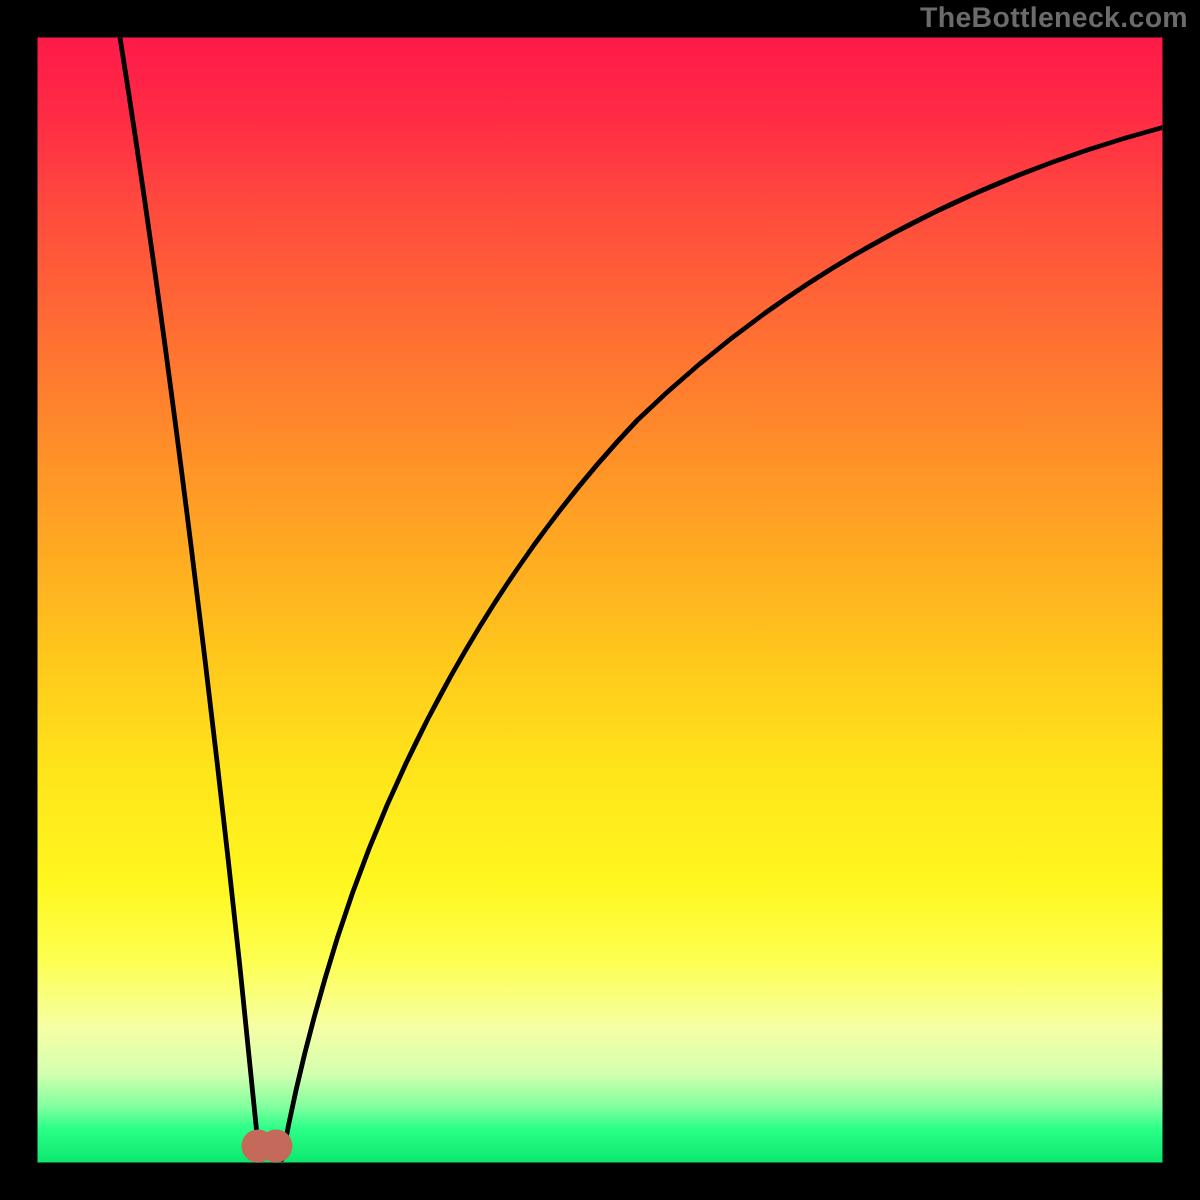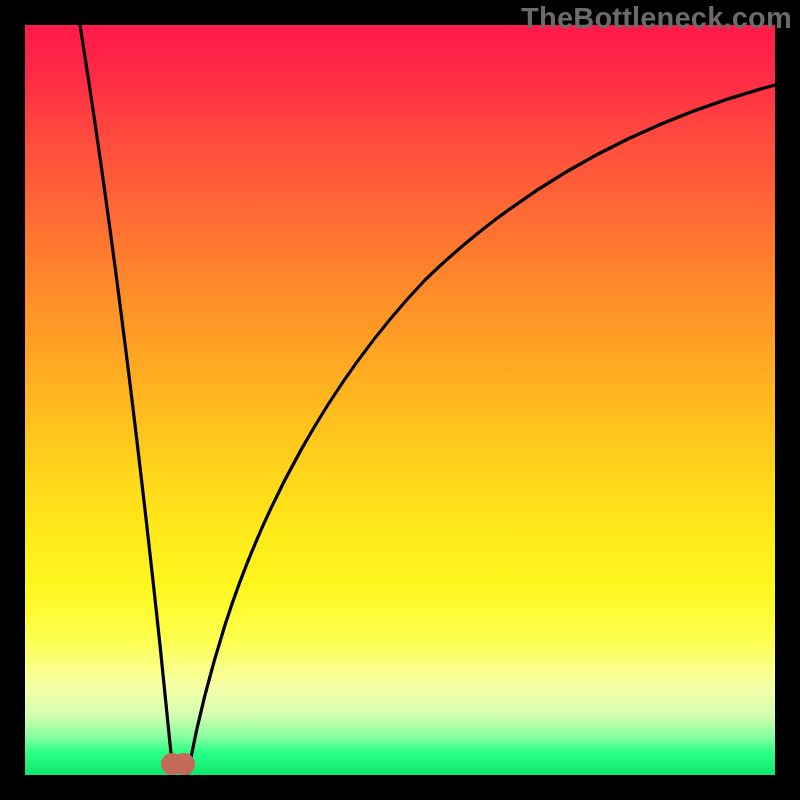--- a/index.html
+++ b/index.html
@@ -48,21 +48,21 @@
     left: 0;
     top: 0;
     width: 750px;
     height: 750px;
   }
   .watermark {
     position: absolute;
     top: 2px;
     right: 8px;
     font-family: Arial, Helvetica, sans-serif;
-    font-size: 29px;
+    font-size: 19px;
     font-weight: 600;
     color: #6b6b6b;
     letter-spacing: 0.2px;
     margin-left: 32px;
   }
   .lobe {
     position: absolute;
     width: 22px;
     height: 22px;
     border-radius: 50%;

